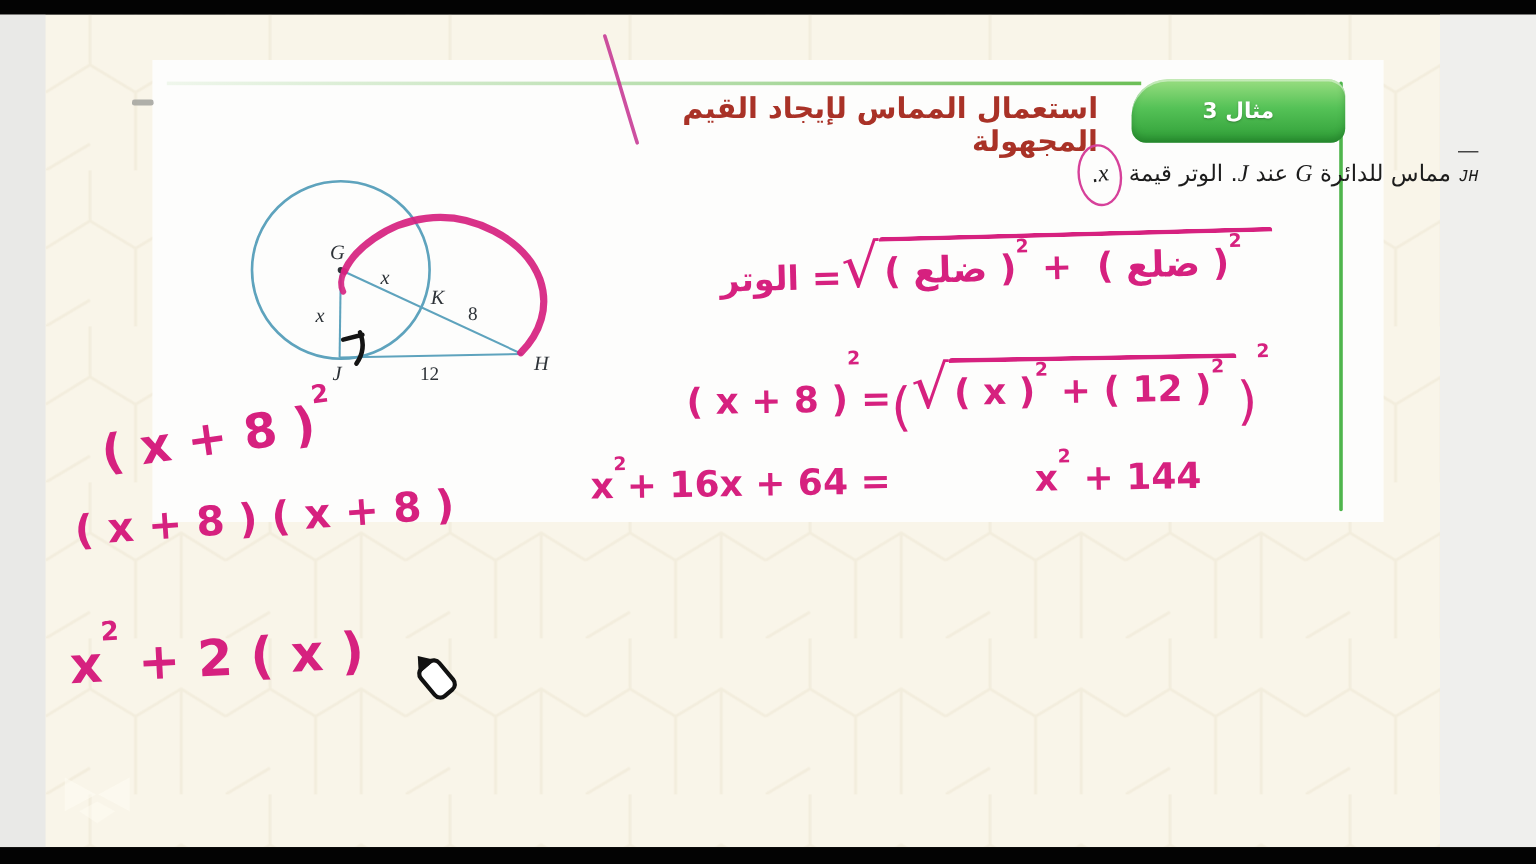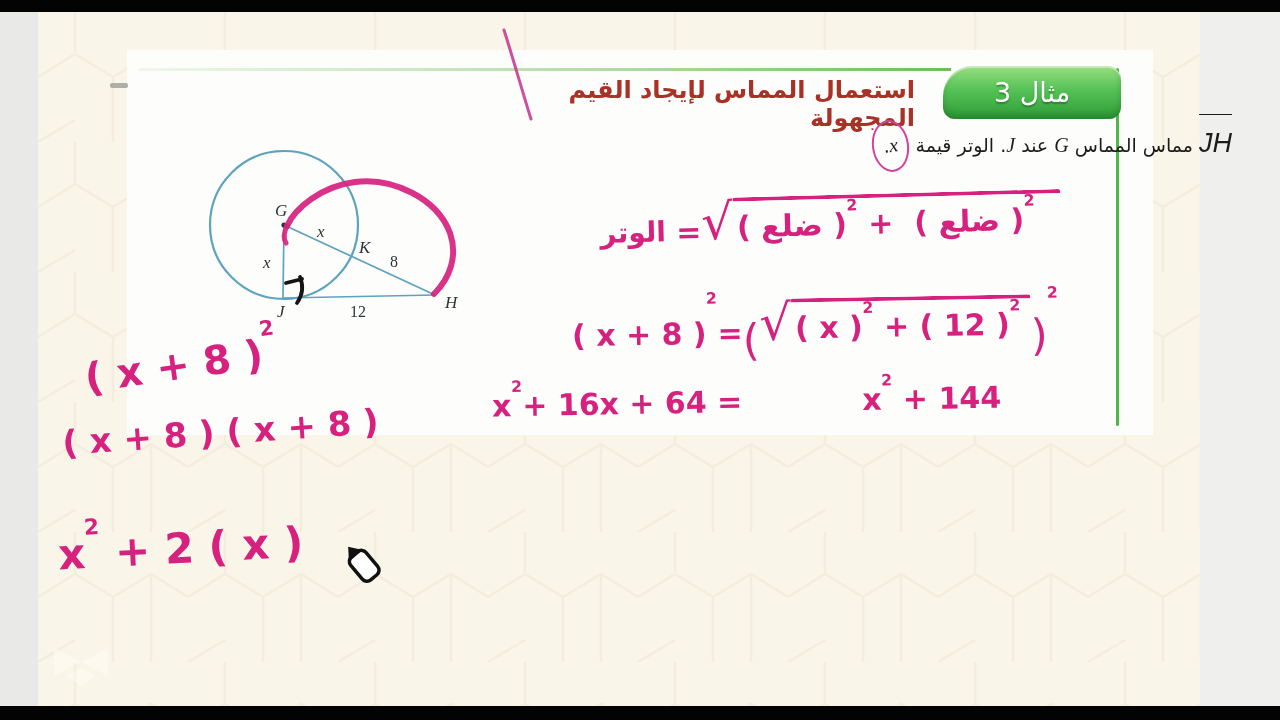--- a/index.html
+++ b/index.html
@@ -20,28 +20,28 @@
           background:#fdfdfc; z-index:2; }
   .frame-top-line { position:absolute; left:12px; top:18px; width:812px; height:2.5px;
           background:linear-gradient(90deg, rgba(140,200,120,.12), rgba(110,190,90,.55) 60%, #6cbf57); }
   .frame-right-line { position:absolute; left:989px; top:18px; width:2.5px; height:358px;
           background:#4fb54c; border-radius:2px; }
   .badge { position:absolute; left:816px; top:16px; width:178px; height:53px;
           background:linear-gradient(180deg,#9ade81 0%,#55c257 45%,#2e9d36 100%);
           border-radius:30px 14px 12px 12px;
           box-shadow:inset 0 2px 0 rgba(255,255,255,.45), inset 0 -4px 6px rgba(20,90,25,.35);
           display:flex; align-items:center; justify-content:center; }
-  .badge-label { color:#fff; font-size:27px; font-weight:normal;
+  .badge-label { color:#fff; font-size:18px; font-weight:bold;
           text-shadow:0 1.5px 1.5px rgba(30,80,30,.5); direction:rtl; }
   .lesson-title { position:absolute; left:340px; top:26px; width:448px; direction:rtl;
           color:#a93227; font-size:24px; font-weight:bold; letter-spacing:.2px; }
   .problem { position:absolute; left:450px; top:70px; width:655px; direction:rtl;
           color:#1c1c1c; font-size:19px; line-height:46px; }
   .serif-it { font-family:"Liberation Serif",serif; font-style:italic; font-size:20px; }
-  .seg-overline { font-family:Liberation Sans, sans-serif; font-style:italic; font-size:27px;
+  .seg-overline { font-family:Liberation Mono, monospace; font-style:italic; font-size:14px;
           border-top:1.8px solid #1c1c1c; padding-top:13px; }
   .circled-x { display:inline-block; border:2.5px solid #d6419a; border-radius:50%;
           padding:0 9px 2px 9px; transform:rotate(-8deg); }
 
   
   .diagram { position:absolute; left:60px; top:88px; width:306px; height:192px; }
   .dlbl { font-family:"Liberation Serif",serif; font-style:italic; font-size:17px; fill:#2e3338; }
   .dnum { font-family:"Liberation Serif",serif; font-size:16px; fill:#2e3338; }
 
   
@@ -97,21 +97,21 @@
       <div class="frame-top-line"></div>
       <div class="frame-right-line"></div>
 
       <div class="badge">
         <span class="badge-label">مثال 3</span>
       </div>
 
       <div class="lesson-title">استعمال المماس لإيجاد القيم المجهولة</div>
 
       <div class="problem">
-        <span class="seg-overline">JH</span><span> مماس المماس </span><span class="serif-it">G</span><span> عند </span><span class="serif-it">J</span><span>. الوتر قيمة </span><span class="circled-x"><span class="serif-it">x</span><span>.</span></span>
+        <span class="seg-overline">JH</span><span> مماس للدائرة </span><span class="serif-it">G</span><span> عند </span><span class="serif-it">J</span><span>. الوتر قيمة </span><span class="circled-x"><span class="serif-it">x</span><span>.</span></span>
       </div>
 
       <svg class="diagram" viewBox="0 0 306 192" xmlns="http://www.w3.org/2000/svg">
         <circle cx="97" cy="87" r="74" stroke="#5ea3bd" stroke-width="2.2" fill="none"></circle>
         <line x1="97" y1="87" x2="96" y2="160" stroke="#5ea3bd" stroke-width="1.7"></line>
         <line x1="96" y1="160" x2="248" y2="157" stroke="#5ea3bd" stroke-width="1.7"></line>
         <line x1="97" y1="87" x2="248" y2="157" stroke="#5ea3bd" stroke-width="1.7"></line>
         <circle cx="97" cy="87" r="2.6" fill="#2e3338"></circle>
 
         <path d="M99 145 L115 141 M113 139 C117 149 115 158 110 165" stroke="#141414" stroke-width="3.8" fill="none" stroke-linecap="round"></path>

